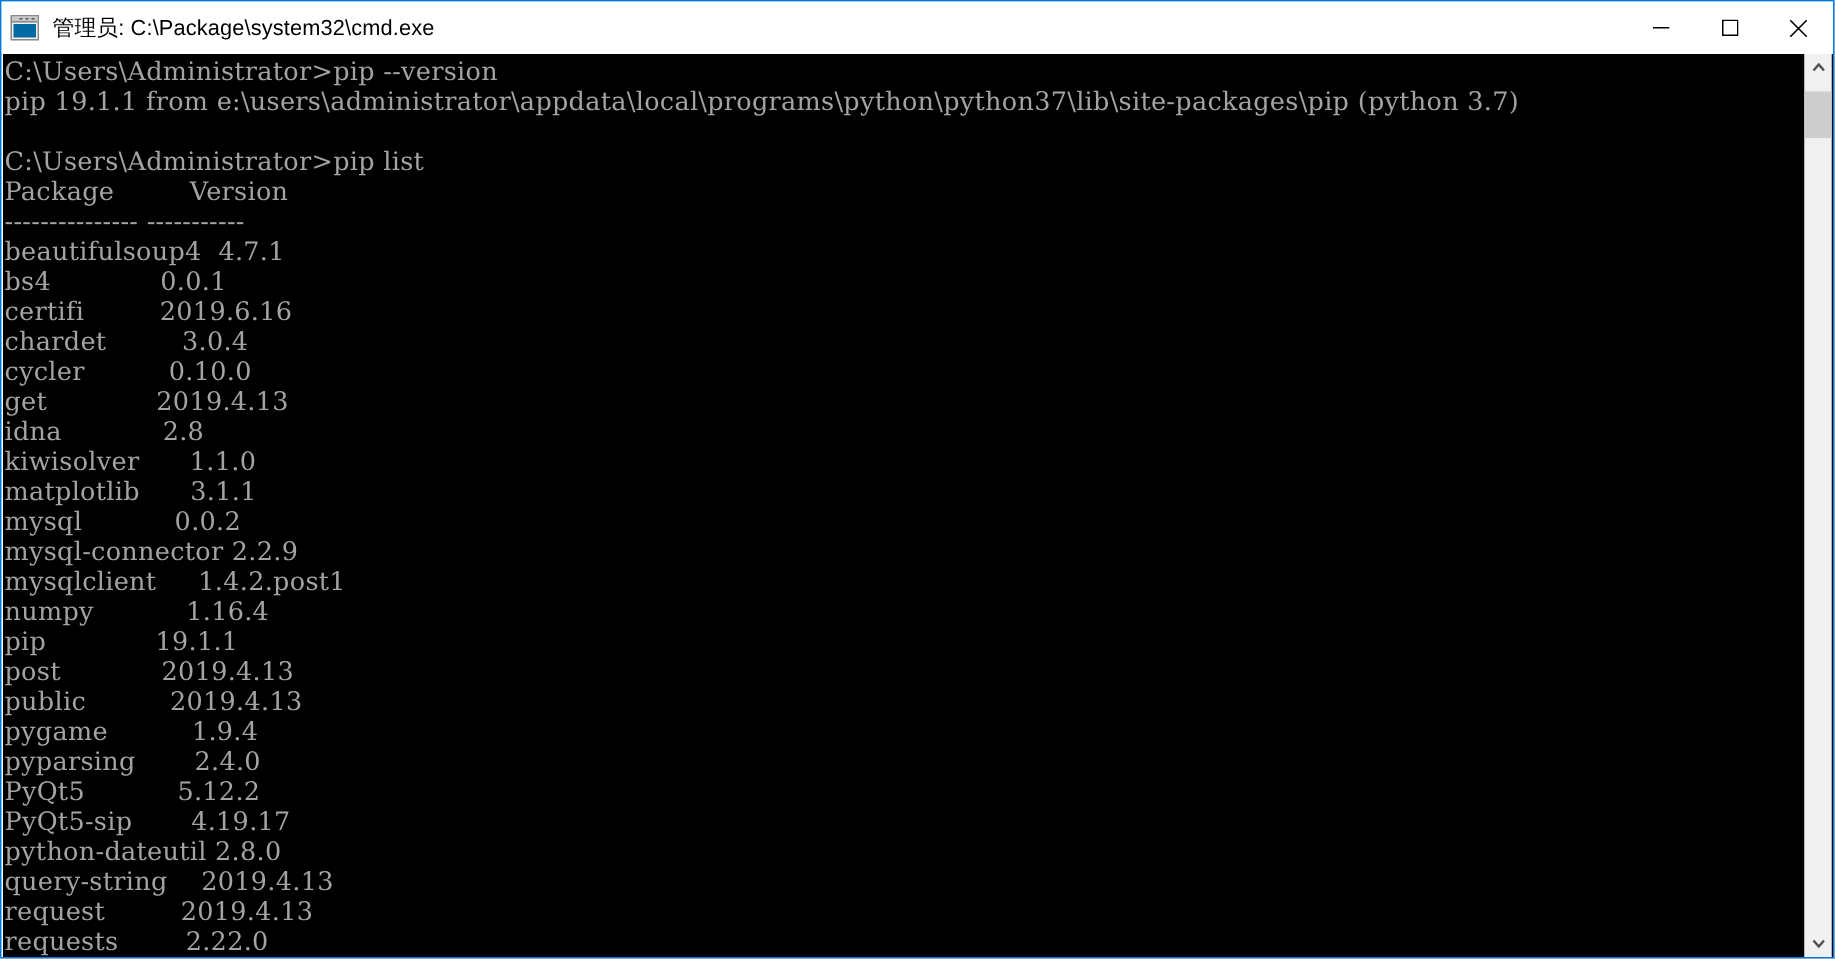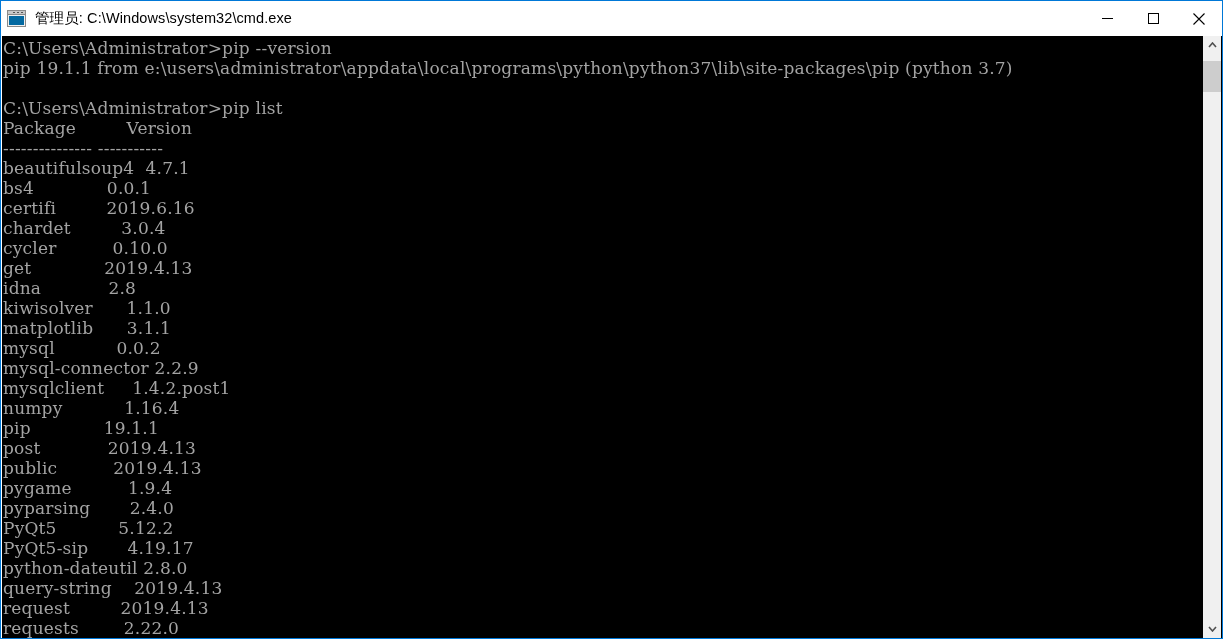--- a/index.html
+++ b/index.html
@@ -182,21 +182,21 @@
 
   <div id="titlebar">
     <div id="app-icon">
       <div class="ic-bar">
         <i style="right:2px"></i>
           <i style="right:6px"></i>
           <i style="right:10px"></i>
       </div>
       <div class="ic-screen">C:\_</div>
     </div>
-    <div id="title-text">管理员: C:\Windows\system32\cmd.exe</div>
+    <div id="title-text">管理员: C:\Package\system32\cmd.exe</div>
 
     <div id="caption-buttons">
       <button class="cap-btn" title="Minimize">
         <svg width="11" height="11" viewBox="0 0 11 11">
           <rect x="0" y="5" width="11" height="1" fill="#000000"></rect>
         </svg>
       </button>
       <button class="cap-btn" title="Maximize">
         <svg width="11" height="11" viewBox="0 0 11 11">
           <rect x="0.5" y="0.5" width="10" height="10" fill="none" stroke="#000000" stroke-width="1"></rect>

